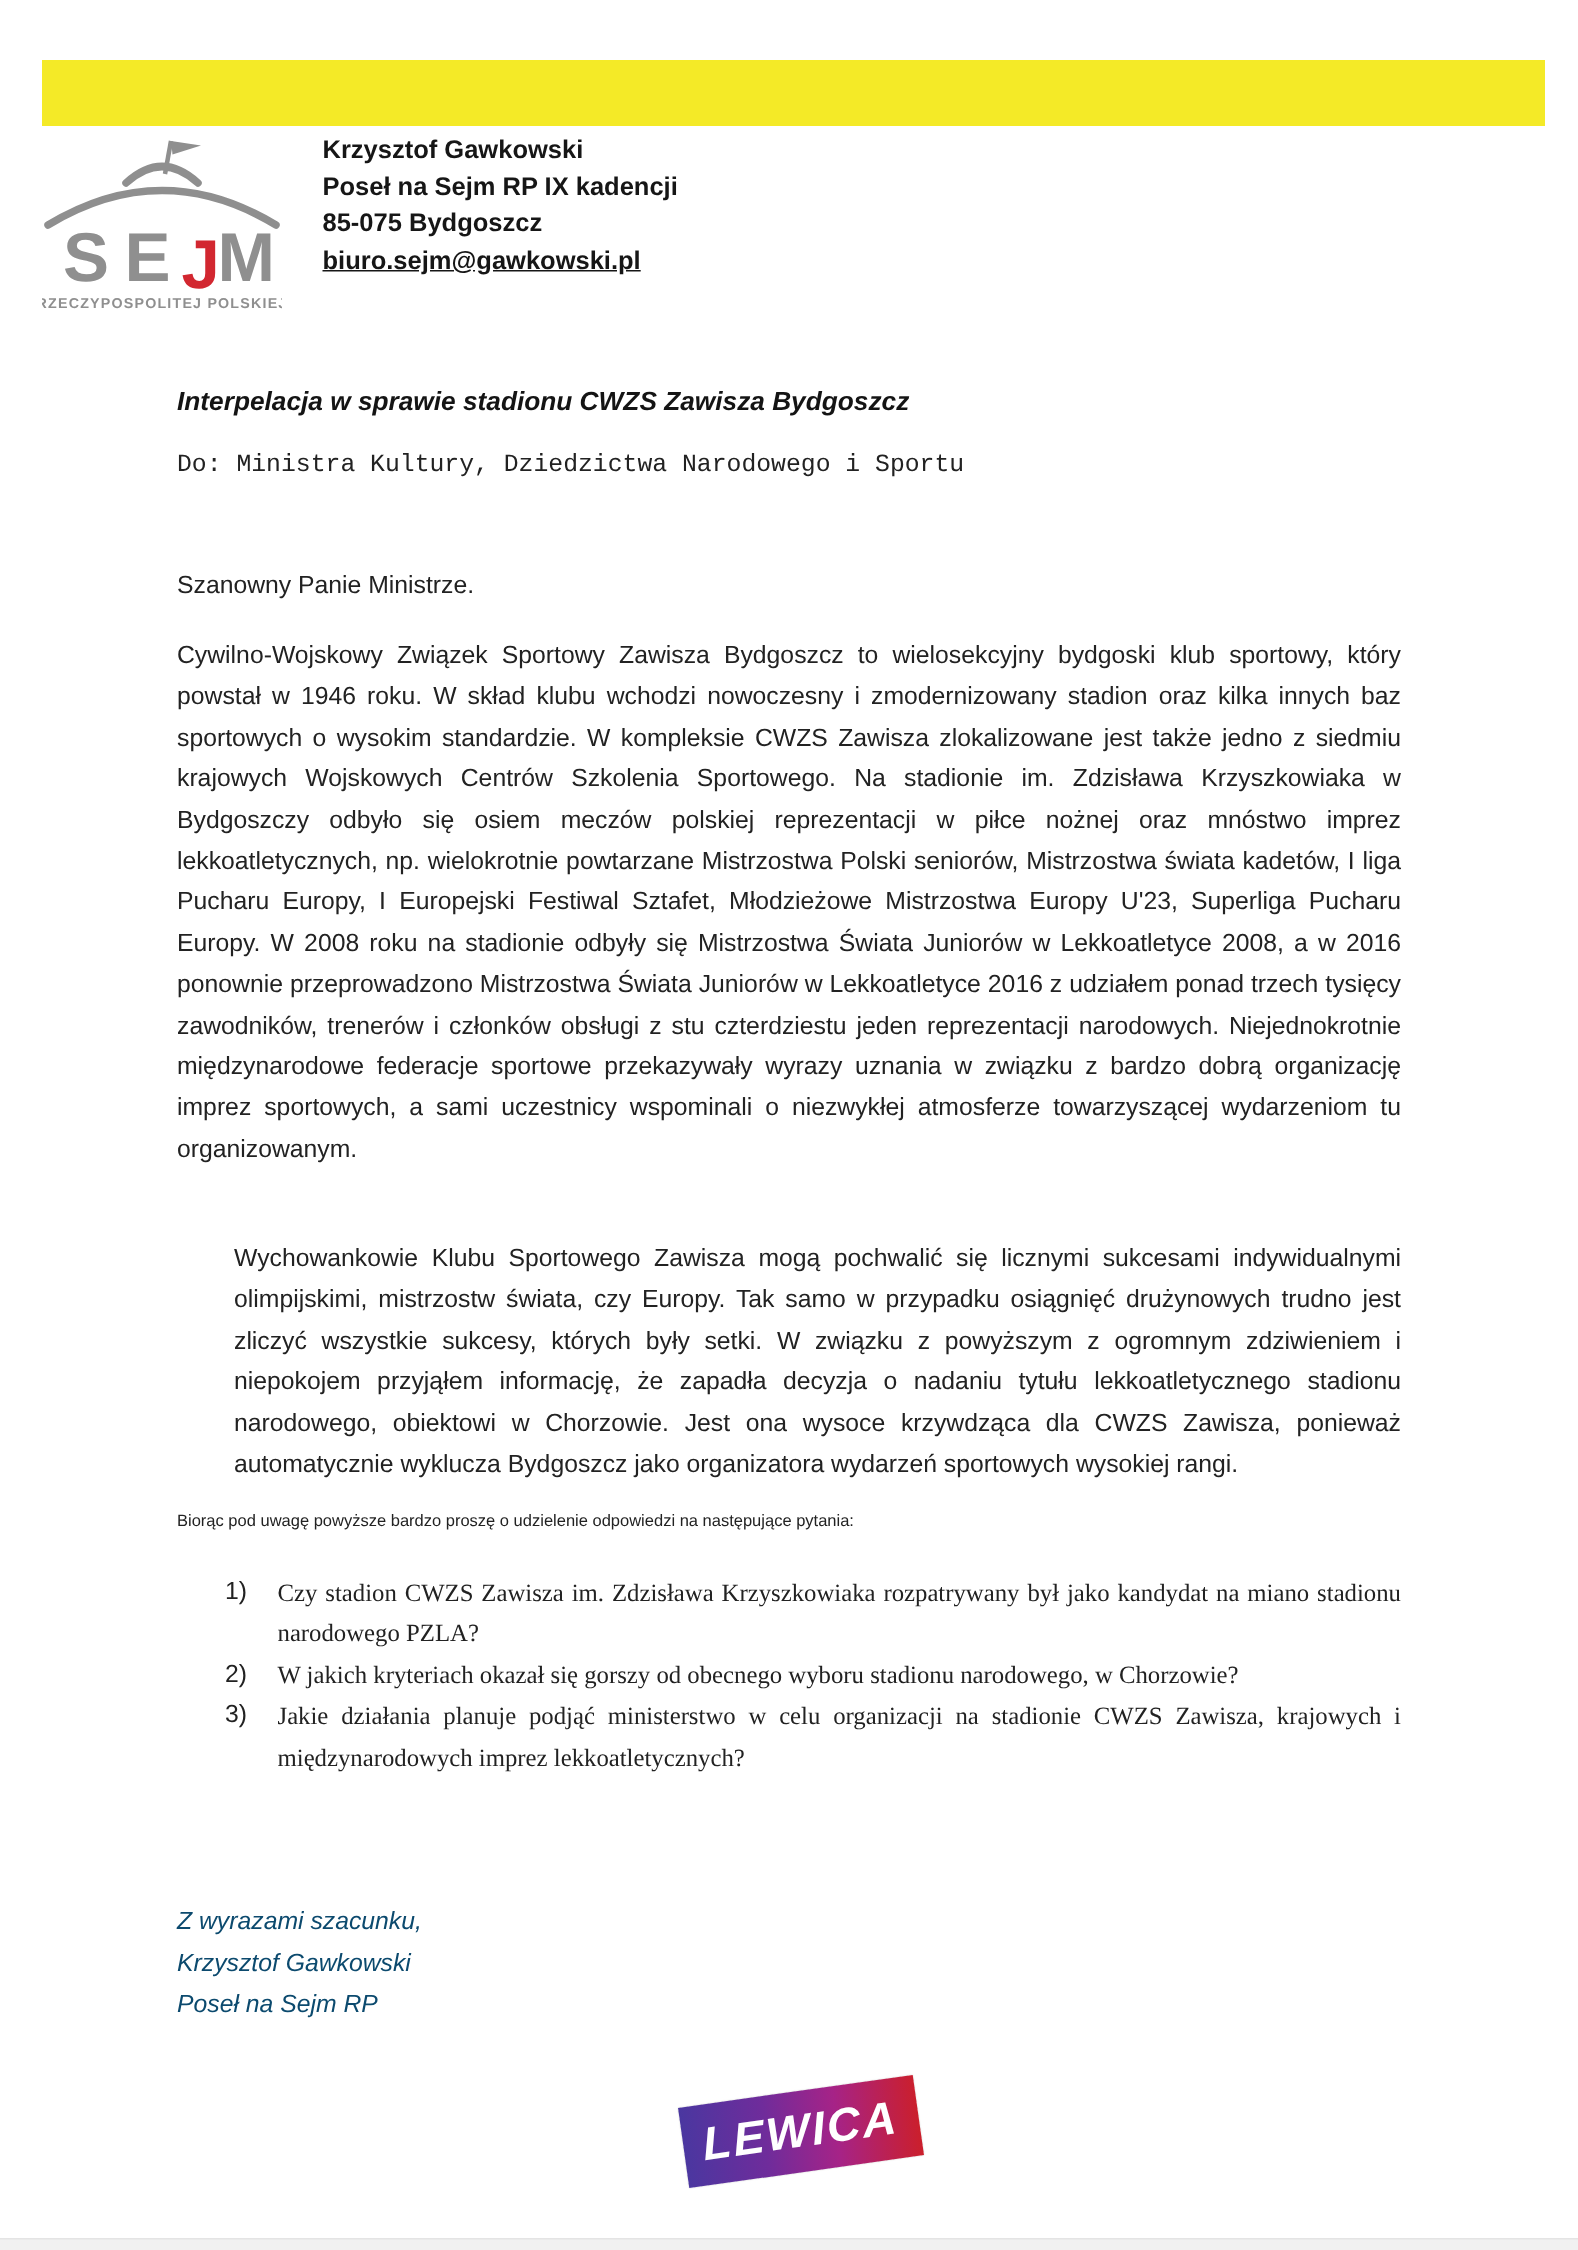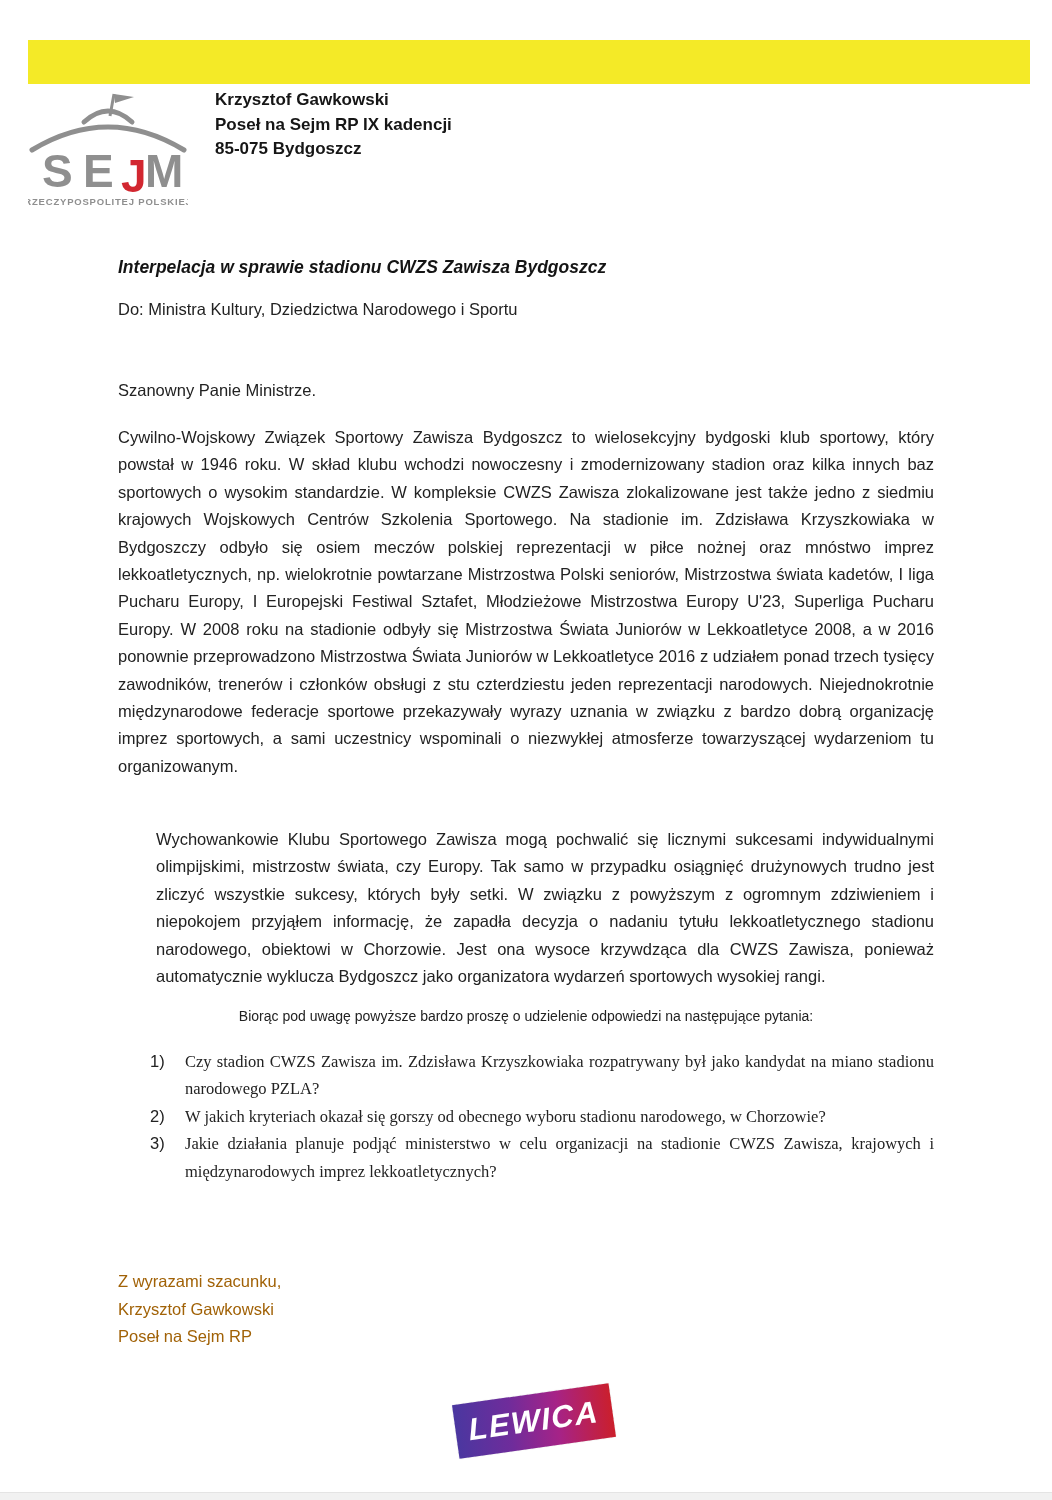--- a/index.html
+++ b/index.html
@@ -24,47 +24,47 @@
     font-size:17px;font-weight:bold;line-height:24.6px;color:#161616;
   }
   .contact .email{text-decoration:underline;color:#161616;}
   
   .letter-title{
     position:absolute;left:118px;right:118px;top:257px;
     font-size:17.5px;font-weight:bold;color:#141414;font-style:italic;
   }
   .recipient{
     position:absolute;left:118px;right:118px;top:300px;
-    font-size:16.5px;color:#222;
+    font-size:16.5px;color:#222;font-family:Liberation Mono, monospace;
   }
   .salutation{
     position:absolute;left:118px;right:118px;top:381px;
     font-size:16.5px;color:#222;
   }
   .para{
     position:absolute;left:118px;right:118px;
     font-size:16.5px;line-height:27.4px;color:#222;
     text-align:justify;
   }
   .para1{top:424px;}
   .para2{top:826px;margin-left:38px;}
   .q-intro{
     position:absolute;left:118px;right:118px;top:1008px;
-    font-size:14px;color:#222;text-align:center;
+    font-size:11px;color:#222;
   }
   .questions{
     position:absolute;left:118px;right:118px;top:1048px;
     font-size:16.5px;line-height:27.4px;color:#222;
   }
   .question{display:flex;align-items:flex-start;}
   .q-num{flex:0 0 35px;margin-left:32px;}
   .q-text{flex:1;text-align:justify;font-family:Liberation Serif, serif;}
   .closing{
     position:absolute;left:118px;top:1268px;
-    font-size:16.5px;line-height:27.6px;color:#a16207;
+    font-size:16.5px;line-height:27.6px;color:#0c4a6e;font-style:italic;
   }
   
   .lewica{
     position:absolute;left:455px;top:1394px;width:158px;height:54px;
     transform:rotate(-8deg);
     background:linear-gradient(92deg,#4A37A0 0%,#6F2C9B 35%,#A62387 65%,#CB1F2B 100%);
     display:flex;align-items:center;justify-content:center;
     box-shadow:0 0 1px rgba(0,0,0,.25);
   }
   .lewica span{
@@ -100,20 +100,21 @@
     <text x="55" y="101" font-family="Liberation Sans, sans-serif" font-size="46" font-weight="bold" fill="#8F8F8F">E</text>
     <text x="93" y="106" font-family="Liberation Sans, sans-serif" font-size="46" font-weight="bold" fill="#D22730">J</text>
     <text x="117" y="101" font-family="Liberation Sans, sans-serif" font-size="46" font-weight="bold" fill="#8F8F8F">M</text>
     <text x="80" y="119" text-anchor="middle" font-family="Liberation Sans, sans-serif" font-size="9.5" font-weight="bold" letter-spacing="0.8" fill="#8F8F8F">RZECZYPOSPOLITEJ POLSKIEJ</text>
   </svg>
 
   <div class="contact">
     <div>Krzysztof Gawkowski</div>
     <div>Poseł na Sejm RP IX kadencji</div>
     <div>85-075 Bydgoszcz</div>
+    <div class="email">biuro.sejm@gawkowski.pl</div>
   </div>
 
   <div class="letter-title">Interpelacja w sprawie stadionu CWZS Zawisza Bydgoszcz</div>
   <div class="recipient">Do: Ministra Kultury, Dziedzictwa Narodowego i Sportu</div>
   <div class="salutation">Szanowny Panie Ministrze.</div>
 
   <div class="para para1">Cywilno-Wojskowy Związek Sportowy Zawisza Bydgoszcz to wielosekcyjny bydgoski klub sportowy, który powstał w 1946 roku. W skład klubu wchodzi nowoczesny i zmodernizowany stadion oraz kilka innych baz sportowych o wysokim standardzie. W kompleksie CWZS Zawisza zlokalizowane jest także jedno z siedmiu krajowych Wojskowych Centrów Szkolenia Sportowego. Na stadionie im. Zdzisława Krzyszkowiaka w Bydgoszczy odbyło się osiem meczów polskiej reprezentacji w piłce nożnej oraz mnóstwo imprez lekkoatletycznych, np. wielokrotnie powtarzane Mistrzostwa Polski seniorów, Mistrzostwa świata kadetów, I liga Pucharu Europy, I Europejski Festiwal Sztafet, Młodzieżowe Mistrzostwa Europy U'23, Superliga Pucharu Europy. W 2008 roku na stadionie odbyły się Mistrzostwa Świata Juniorów w Lekkoatletyce 2008, a w 2016 ponownie przeprowadzono Mistrzostwa Świata Juniorów w Lekkoatletyce 2016 z udziałem ponad trzech tysięcy zawodników, trenerów i członków obsługi z stu czterdziestu jeden reprezentacji narodowych. Niejednokrotnie międzynarodowe federacje sportowe przekazywały wyrazy uznania w związku z bardzo dobrą organizację imprez sportowych, a sami uczestnicy wspominali o niezwykłej atmosferze towarzyszącej wydarzeniom tu organizowanym.</div>
   <div class="para para2">Wychowankowie Klubu Sportowego Zawisza mogą pochwalić się licznymi sukcesami indywidualnymi olimpijskimi, mistrzostw świata, czy Europy. Tak samo w przypadku osiągnięć drużynowych trudno jest zliczyć wszystkie sukcesy, których były setki. W związku z powyższym z ogromnym zdziwieniem i niepokojem przyjąłem informację, że zapadła decyzja o nadaniu tytułu lekkoatletycznego stadionu narodowego, obiektowi w Chorzowie. Jest ona wysoce krzywdząca dla CWZS Zawisza, ponieważ automatycznie wyklucza Bydgoszcz jako organizatora wydarzeń sportowych wysokiej rangi.</div>
 
   <div class="q-intro">Biorąc pod uwagę powyższe bardzo proszę o udzielenie odpowiedzi na następujące pytania:</div>

